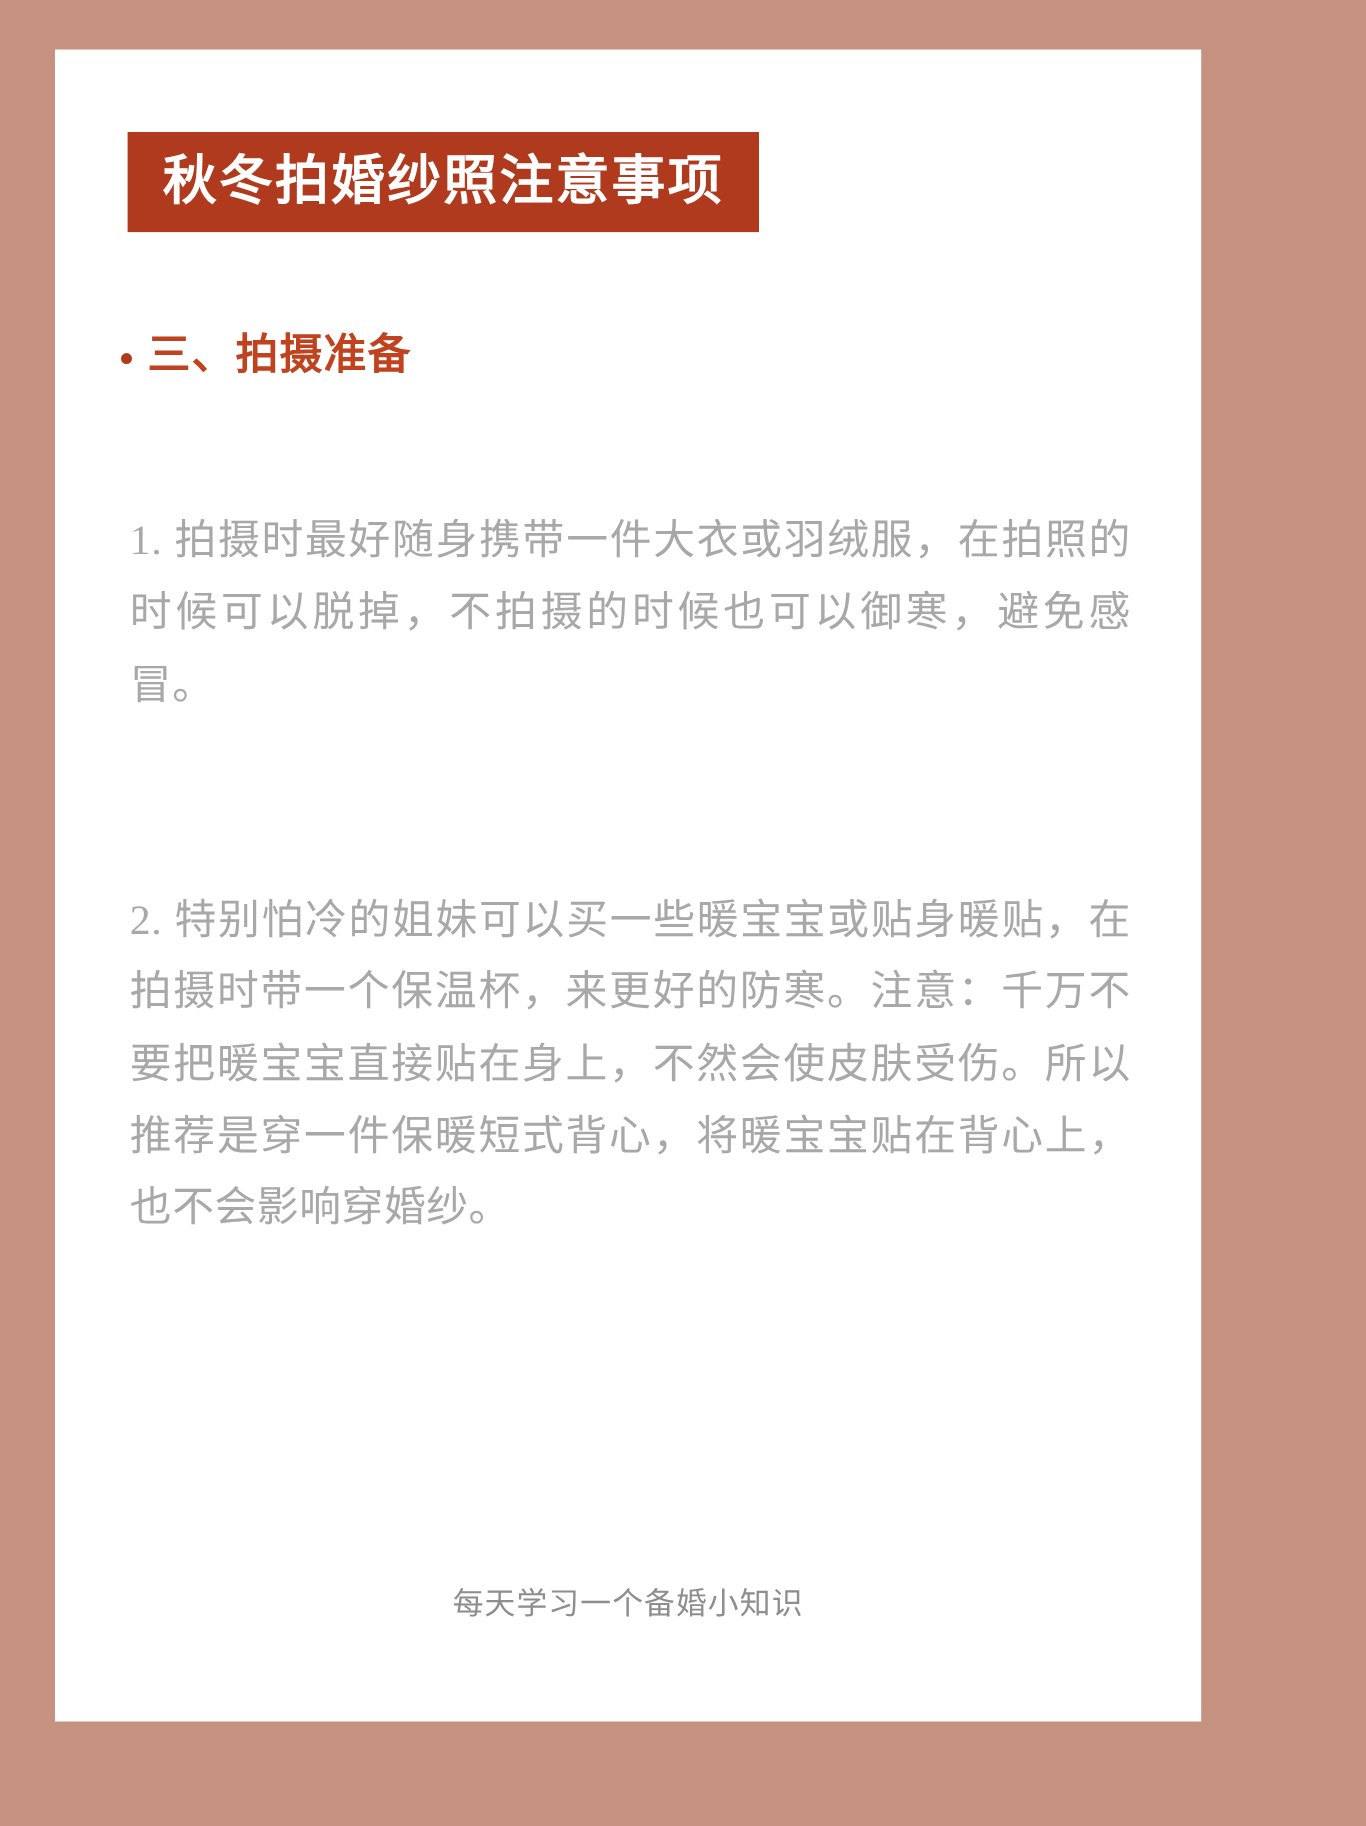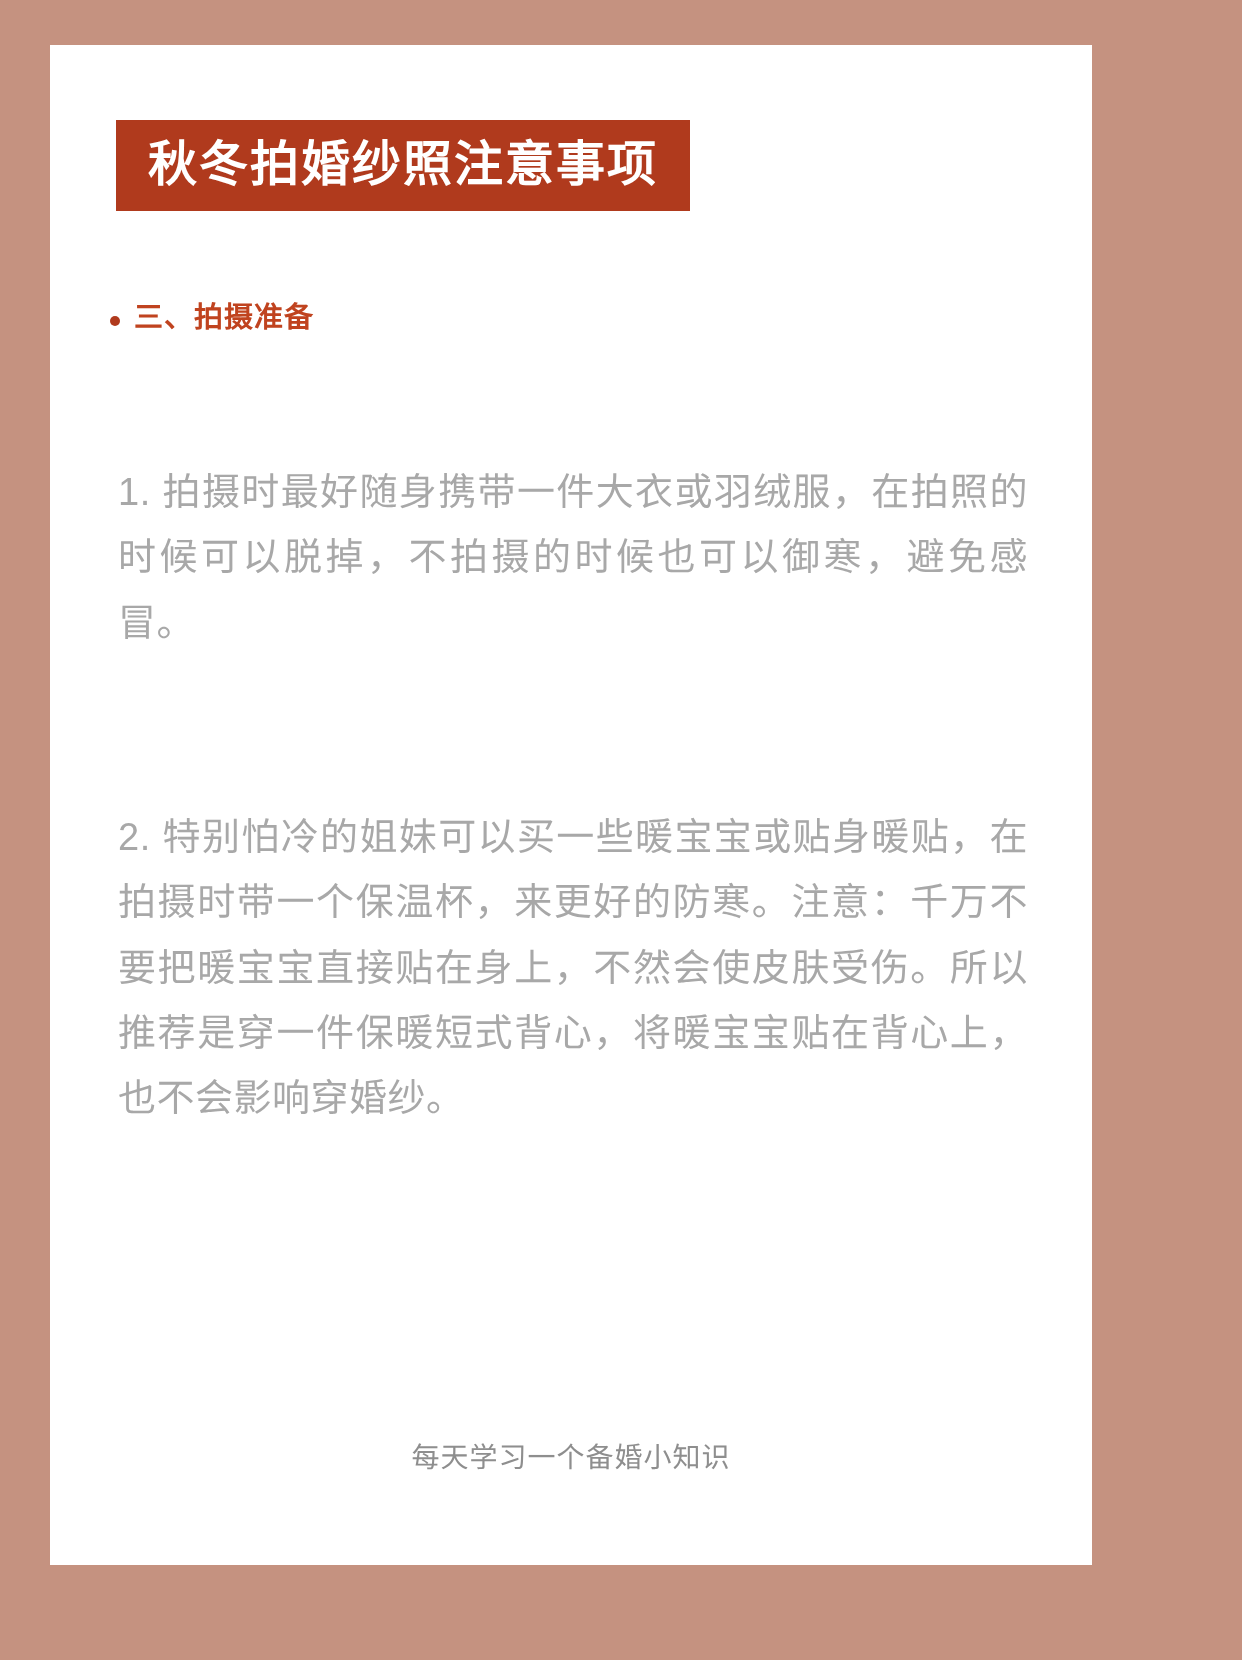--- a/index.html
+++ b/index.html
@@ -14,20 +14,21 @@
     overflow: hidden;
   }
   .card {
     position: absolute;
     left: 50px;
     top: 45px;
     width: 1042px;
     height: 1520px;
     background: #ffffff;
     box-sizing: border-box;
+    font-family: Liberation Serif, serif;
   }
   .title-banner {
     position: absolute;
     left: 66px;
     top: 75px;
     background: #b03a1d;
     padding: 20px 32px 22px 32px;
     box-sizing: border-box;
   }
   .title-banner .title-text {
@@ -49,21 +50,21 @@
   .section-heading .dot {
     width: 10px;
     height: 10px;
     border-radius: 50%;
     background: #b03a1d;
     display: inline-block;
     margin-top: 6px;
   }
   .section-heading .section-text {
     color: #c0431f;
-    font-size: 29px;
+    font-size: 39px;
     font-weight: bold;
     letter-spacing: 1px;
     line-height: 1;
     white-space: nowrap;
   }
   .body-block {
     position: absolute;
     left: 68px;
     width: 910px;
     color: #a8a8a8;

